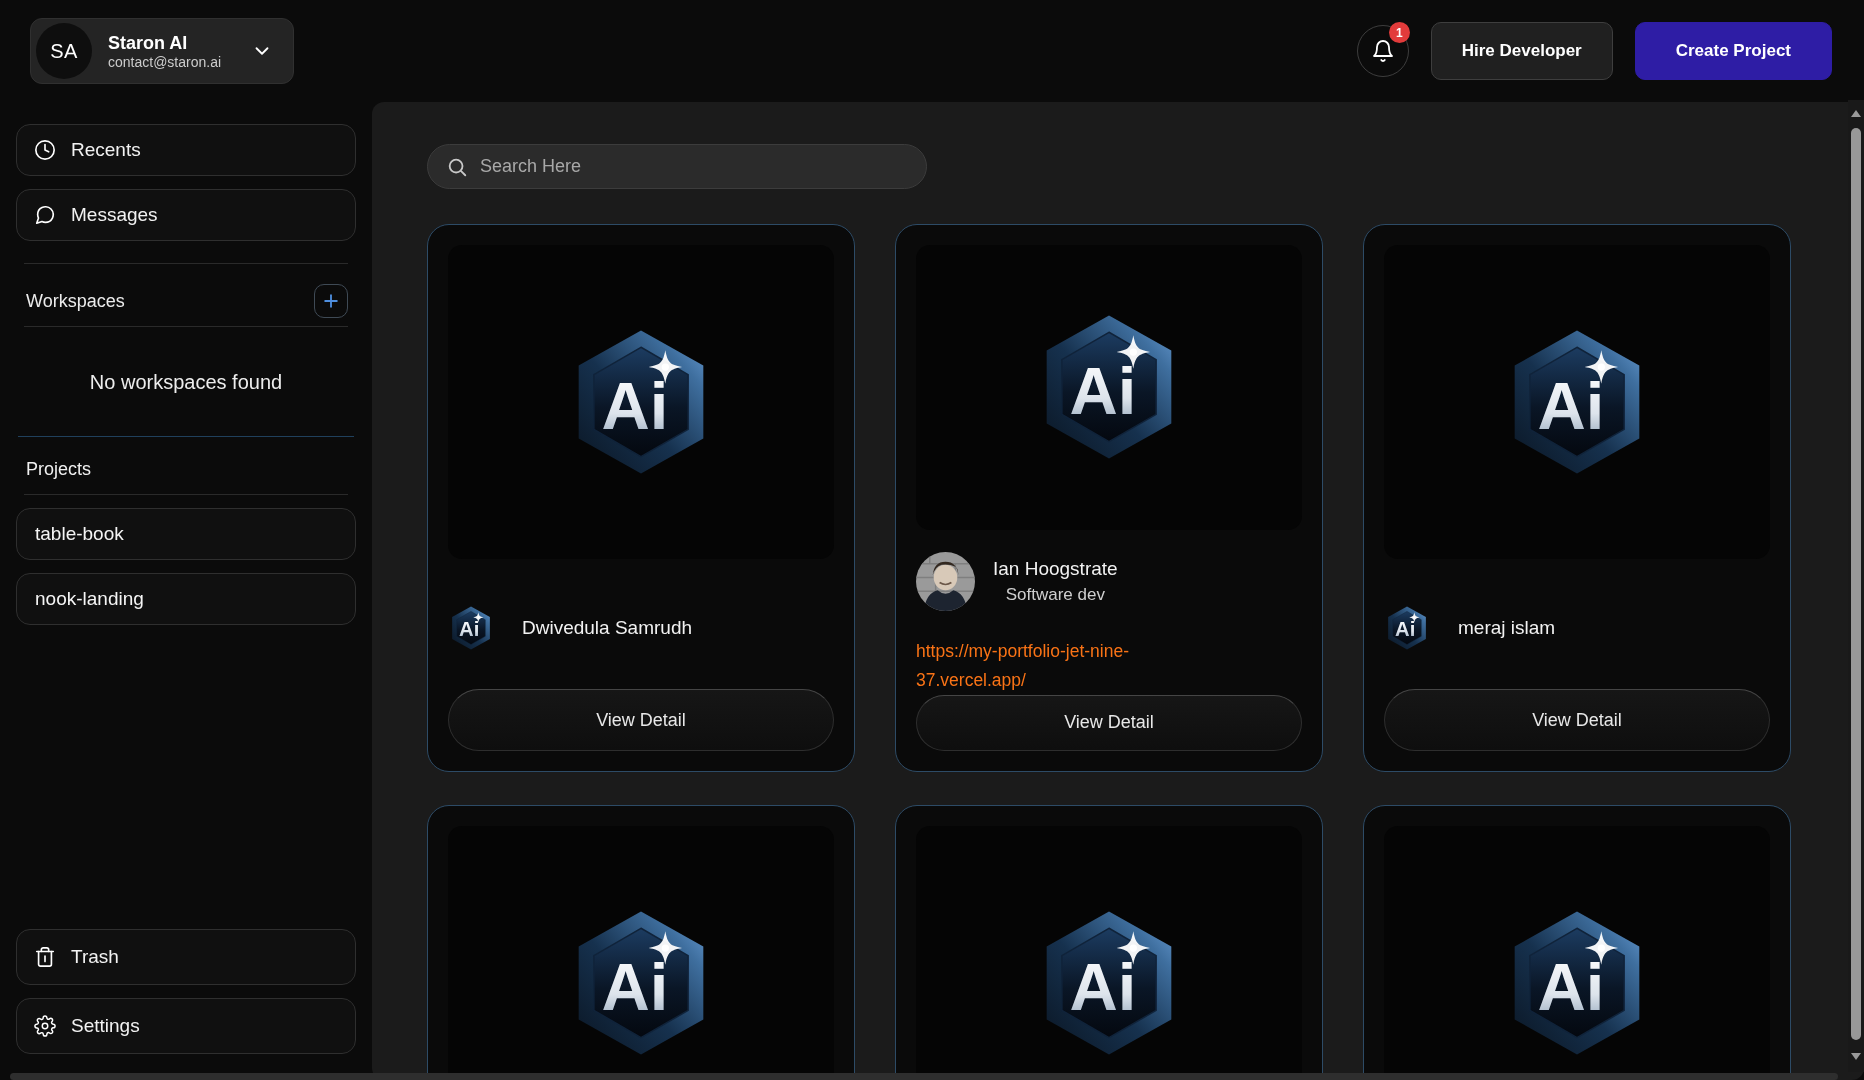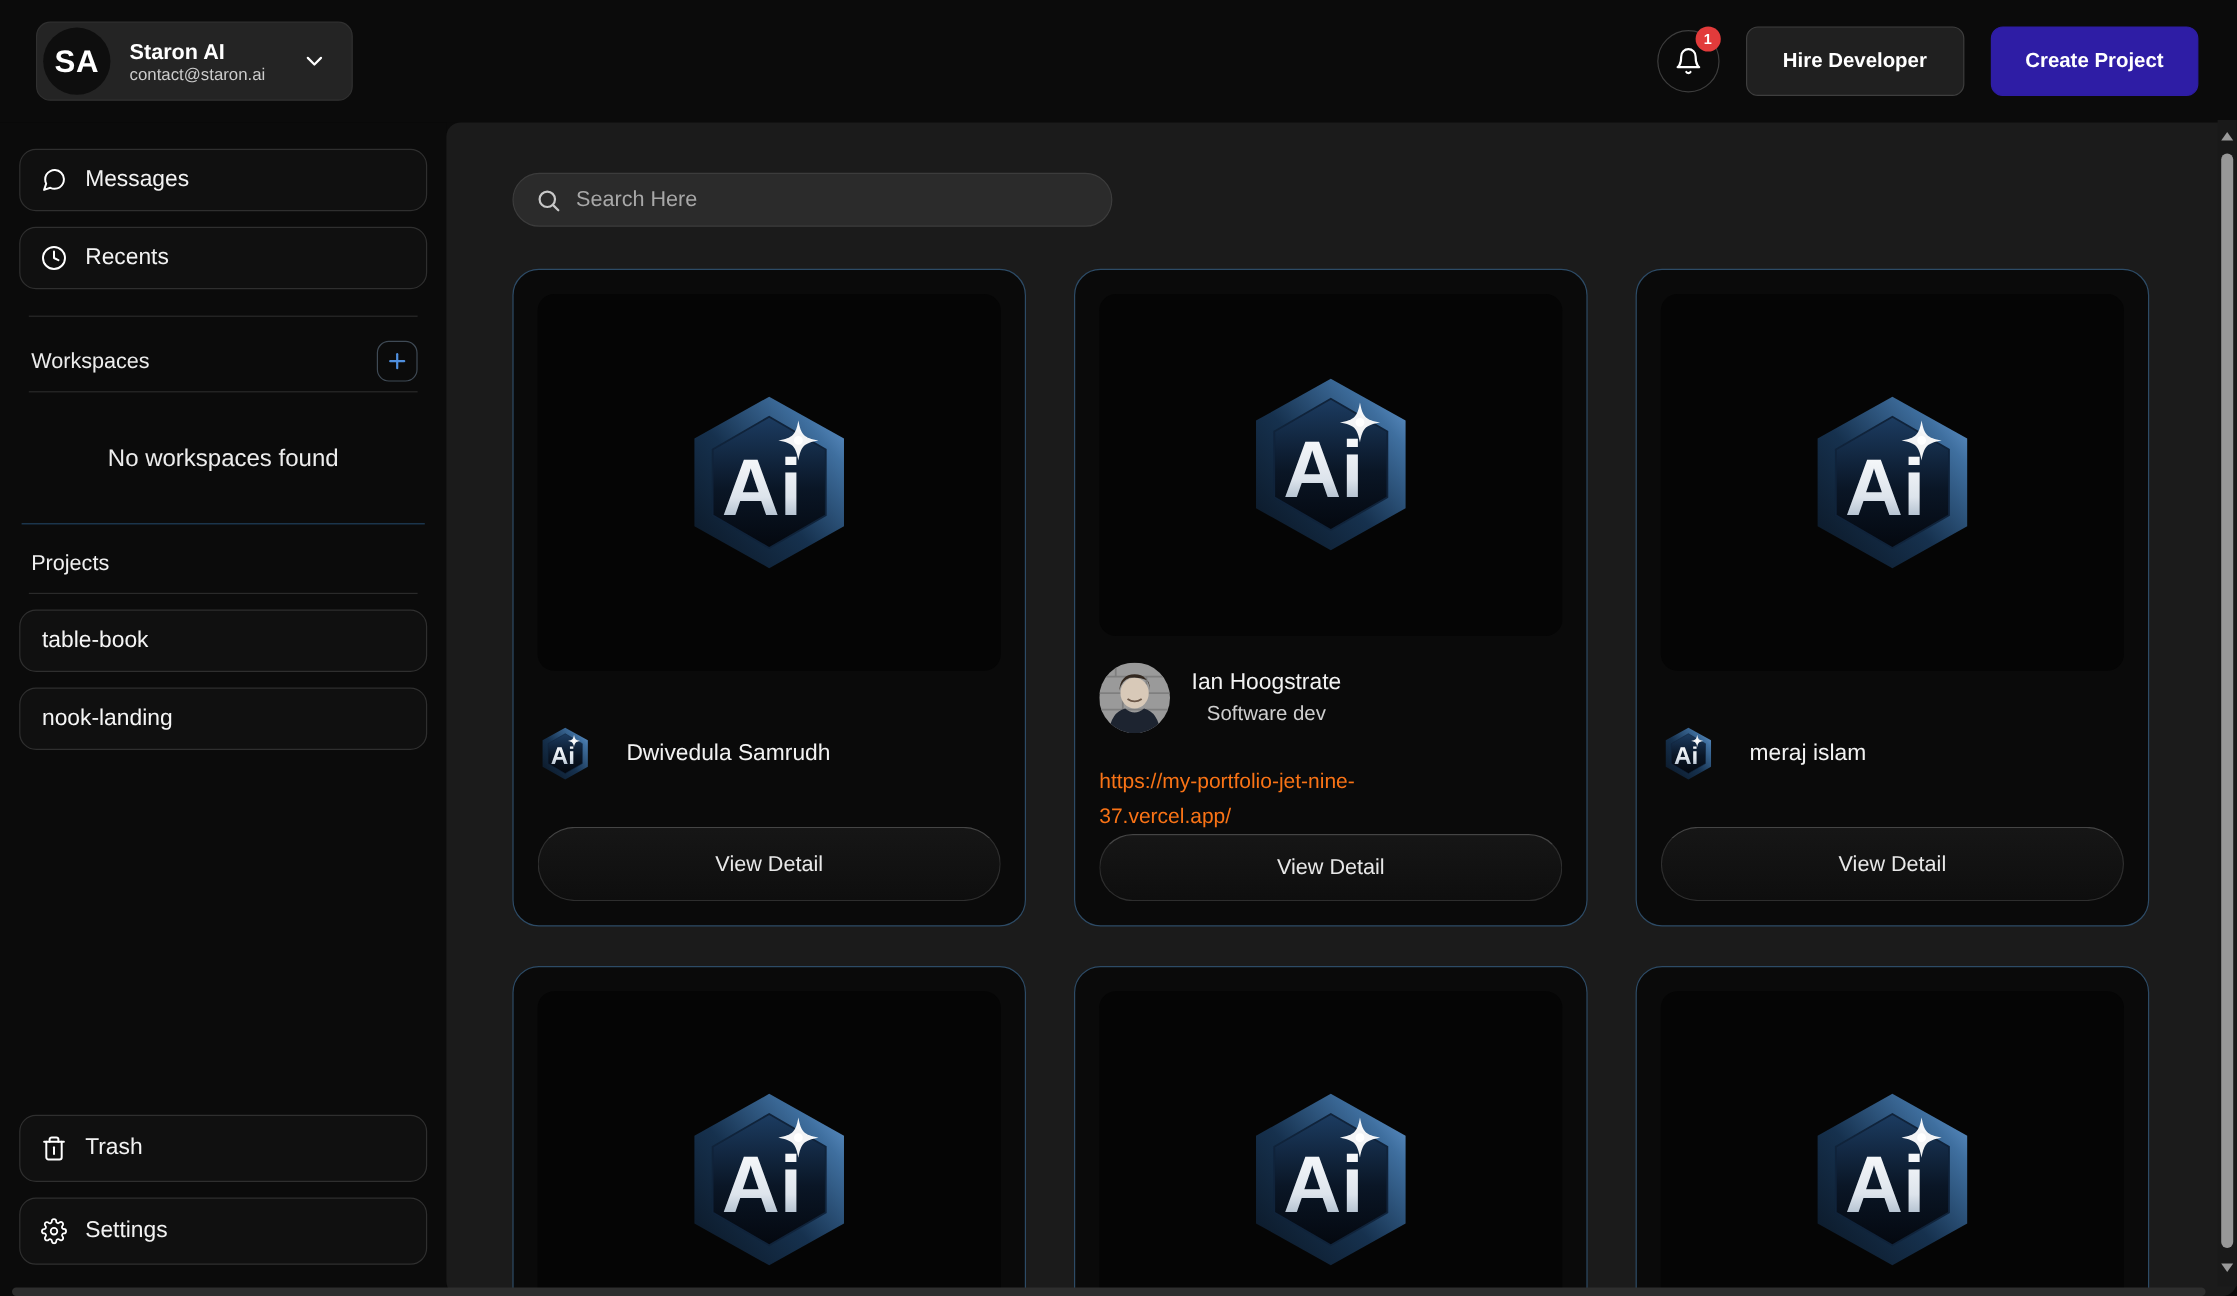--- a/index.html
+++ b/index.html
@@ -4,34 +4,34 @@
 <style>
   * { margin:0; padding:0; box-sizing:border-box; }
   html,body { width:1864px; height:1080px; overflow:hidden; background:#0b0b0b;
     font-family:"Liberation Sans", sans-serif; color:#f0f0f0; }
 
   
   .topbar { height:102px; display:flex; align-items:center; padding:0 32px 0 30px; background:#0b0b0b; }
   .profile-chip { display:flex; align-items:center; gap:16px; background:#242424; border:1px solid #303030;
     border-radius:12px; height:66px; padding:0 20px 0 5px; cursor:pointer; }
   .avatar-initials { width:56px; height:56px; border-radius:50%; background:#0e0e0e; display:flex;
-    align-items:center; justify-content:center; font-size:26px; color:#fff; letter-spacing:.5px;font-weight:bold; }
+    align-items:center; justify-content:center; font-size:20px; color:#fff; letter-spacing:.5px; }
   .profile-name { font-size:18px; font-weight:700; color:#ffffff; line-height:1.25; }
   .profile-email { font-size:14px; color:#cccccc; }
   .chev { margin-left:14px; display:flex; }
   .topbar-right { margin-left:auto; display:flex; align-items:center; gap:22px; }
   .bell-wrap { position:relative; width:52px; height:52px; border:1px solid #3d3d3d; border-radius:50%;
     display:flex; align-items:center; justify-content:center; cursor:pointer; }
   .badge { position:absolute; top:-4px; right:-2px; min-width:21px; height:21px; border-radius:50%;
     background:#e23b3b; color:#fff; font-size:12px; font-weight:700; display:flex; align-items:center;
     justify-content:center; }
   .btn { border-radius:10px; height:58px; display:flex; align-items:center; justify-content:center;
     font-size:17px; font-weight:600; color:#fff; cursor:pointer; }
   .btn-dark { background:#202020; border:1px solid #3e3e3e; padding:0 30px; }
-  .btn-accent { background:#2e1da5; border:1px solid #2e1da5; padding:0 28px; }
+  .btn-accent { background:#2e1da5; border:1px solid #2e1da5; padding:0 40px; }
 
   
   .shell { display:flex; height:978px; }
   .sidebar { width:372px; min-width:372px; padding:0 16px; display:flex; flex-direction:column;
     background:#0b0b0b; }
   .main { flex:1; background:#1b1b1b; border-top-left-radius:18px; padding:42px 44px 0 55px; overflow:hidden;border-radius:12px; }
 
   
   .side-btn { display:flex; align-items:center; gap:15px; height:52px; padding:0 17px;
     background:#101010; border:1px solid #2f2f2f; border-radius:14px; font-size:19px; color:#f2f2f2;
@@ -166,33 +166,33 @@
   </div>
 </div>
 
 <div class="shell">
 
   <div class="sidebar">
     <div class="nav-group">
       <div class="side-btn">
         <span class="ic">
           <svg width="22" height="22" viewBox="0 0 24 24" fill="none" stroke="#ffffff" stroke-width="1.8" stroke-linecap="round" stroke-linejoin="round">
-            <path d="M21 11.5a8.38 8.38 0 0 1-.9 3.8 8.5 8.5 0 0 1-7.6 4.7 8.38 8.38 0 0 1-3.8-.9L3 21l1.9-5.7a8.38 8.38 0 0 1-.9-3.8 8.5 8.5 0 0 1 4.7-7.6 8.38 8.38 0 0 1 3.8-.9h.5a8.48 8.48 0 0 1 8 8v.5z"></path>
-            </svg>
-        </span>
-        <span>Messages</span>
+            <circle cx="12" cy="12" r="10"></circle>
+              <polyline points="12 6 12 12 16 14"></polyline>
+            </svg>
+        </span>
+        <span>Recents</span>
       </div>
       <div class="side-btn">
         <span class="ic">
           <svg width="22" height="22" viewBox="0 0 24 24" fill="none" stroke="#ffffff" stroke-width="1.8" stroke-linecap="round" stroke-linejoin="round">
-            <circle cx="12" cy="12" r="10"></circle>
-              <polyline points="12 6 12 12 16 14"></polyline>
-            </svg>
-        </span>
-        <span>Recents</span>
+            <path d="M21 11.5a8.38 8.38 0 0 1-.9 3.8 8.5 8.5 0 0 1-7.6 4.7 8.38 8.38 0 0 1-3.8-.9L3 21l1.9-5.7a8.38 8.38 0 0 1-.9-3.8 8.5 8.5 0 0 1 4.7-7.6 8.38 8.38 0 0 1 3.8-.9h.5a8.48 8.48 0 0 1 8 8v.5z"></path>
+            </svg>
+        </span>
+        <span>Messages</span>
       </div>
     </div>
 
     <div class="divider"></div>
 
     <div class="ws-header">
       <span class="ws-title">Workspaces</span>
       <span class="plus-btn">
         <span>
           <svg width="20" height="20" viewBox="0 0 24 24" fill="none" stroke="#4f8fdf" stroke-width="2.2" stroke-linecap="round">

